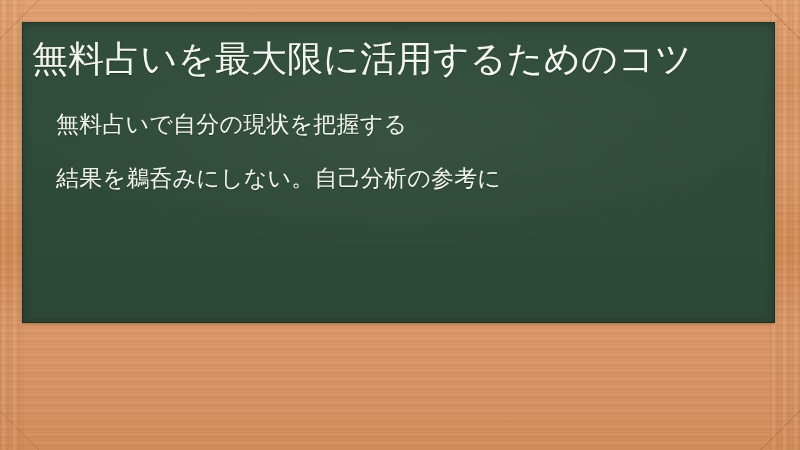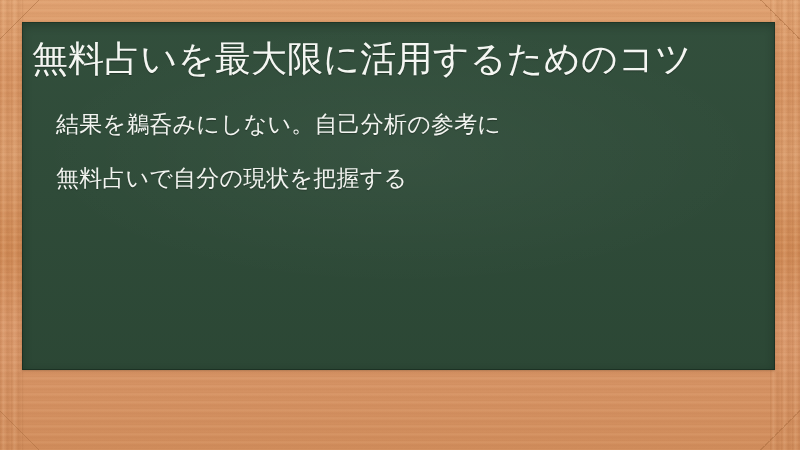--- a/index.html
+++ b/index.html
@@ -86,21 +86,21 @@
     background: linear-gradient(45deg, transparent 0 48%, rgba(146, 86, 40, 0.30) 48% 50%, transparent 50% 100%); }
   .mitre.br { bottom: 0; right: 0;
     background: linear-gradient(315deg, transparent 0 48%, rgba(146, 86, 40, 0.30) 48% 50%, transparent 50% 100%); }
 
   
   .board {
     position: absolute;
     left: 22px;
     top: 22px;
     width: 753px;
-    height: 348px;
+    height: 301px;
     background: #2e4b38;
     box-shadow:
       inset 0 0 0 1px rgba(20, 40, 28, 0.55),
       inset 0 3px 10px rgba(10, 26, 18, 0.38),
       0 1px 2px rgba(90, 50, 20, 0.35);
     overflow: hidden;
   }
   
   .board-sheen {
     position: absolute;
@@ -172,22 +172,22 @@
   <div class="mitre br"></div>
 
   <div class="board">
     <div class="board-sheen"></div>
 
     <div class="board-inner">
 
       <h1 class="title">無料占いを最大限に活用するためのコツ</h1>
 
       <ul class="bullets">
+        <li class="bullet">無料占いで自分の現状を把握する</li>
         <li class="bullet">結果を鵜呑みにしない。自己分析の参考に</li>
-        <li class="bullet">無料占いで自分の現状を把握する</li>
       </ul>
 
     </div>
 
     <div class="chalk"></div>
   </div>
 
 </div>
 
 </body></html>

